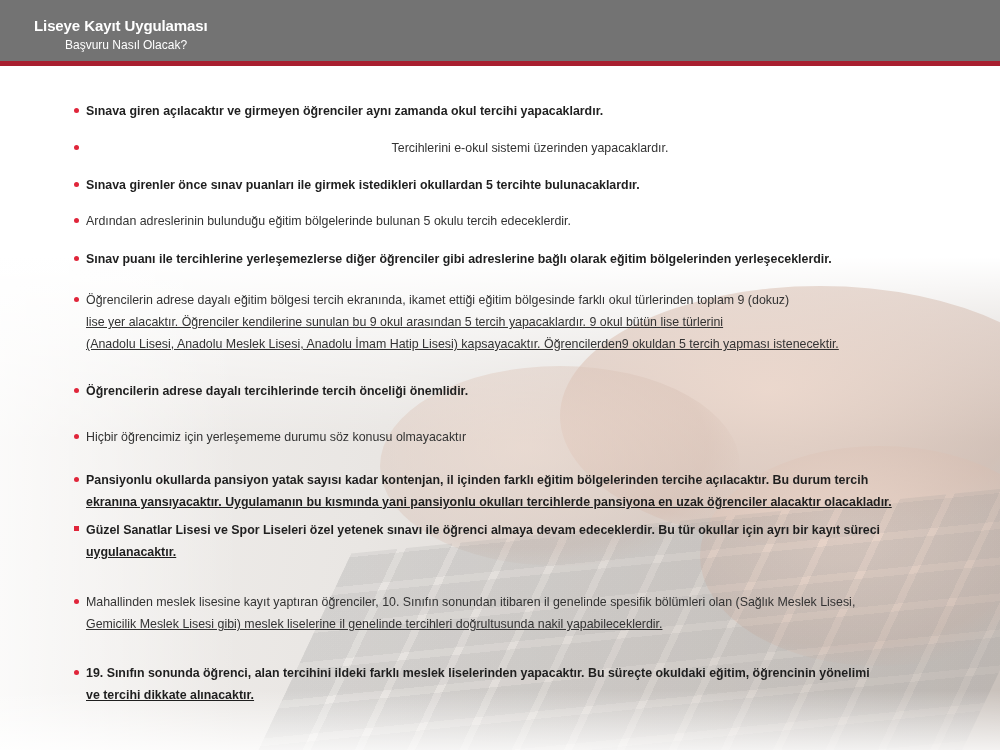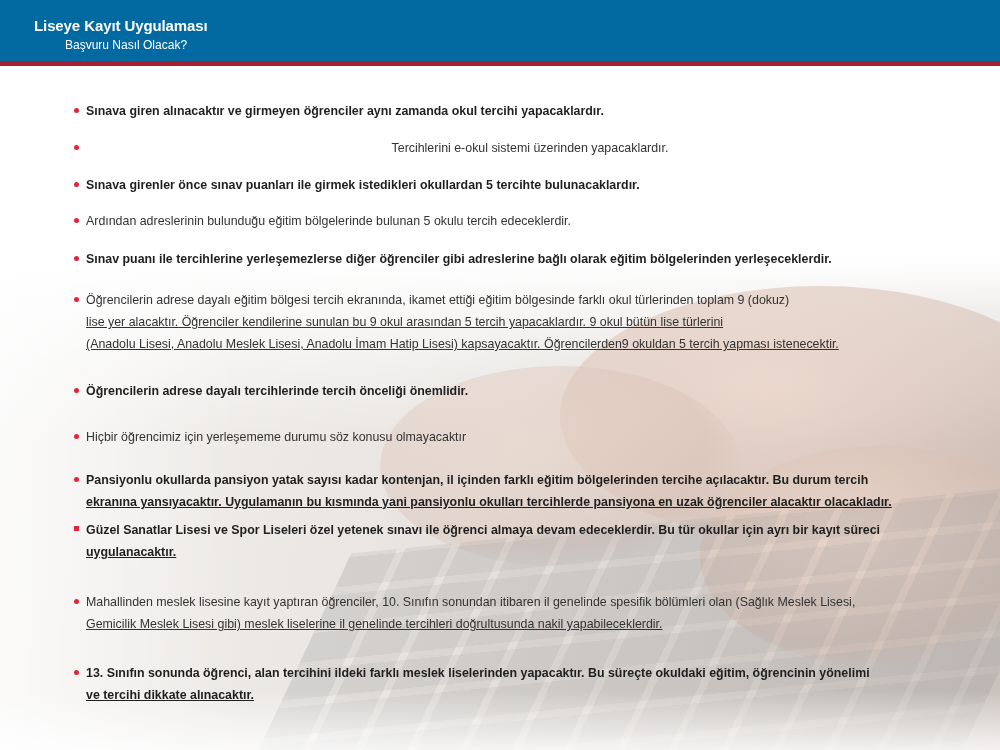--- a/index.html
+++ b/index.html
@@ -34,21 +34,21 @@
       position: absolute; left: 0; right: 0; bottom: 0; height: 60px;
       background: linear-gradient(180deg, rgba(255,255,255,0), rgba(255,255,255,0.8));
     }
     .bg .fade-left {
       position: absolute; left: 0; top: 0; bottom: 0; width: 240px;
       background: linear-gradient(90deg, rgba(255,255,255,0.7), rgba(255,255,255,0));
     }
 
     .header {
       position: absolute; left: 0; top: 0; width: 1000px; height: 66px;
-      background: #0369a1; z-index: 2;
+      background: #737373; z-index: 2;
     }
     .header::after {
       content: ""; position: absolute; left: 0; right: 0; bottom: 0; height: 5px;
       background: #a81f2f;
     }
     .header .title {
       position: absolute; left: 34px; top: 17px;
       font-size: 15px; font-weight: bold; color: #ffffff; letter-spacing: -0.1px;
     }
     .header .subtitle {
@@ -86,21 +86,21 @@
 <div class="header">
   <div class="title">Liseye Kayıt Uygulaması</div>
   <div class="subtitle">Başvuru Nasıl Olacak?</div>
 </div>
 
 <div class="content">
 
   <div class="item bold" style="top:100px;">
     <span class="bullet"></span>
     <span class="text">
-      <span class="line">Sınava giren alınacaktır ve girmeyen öğrenciler aynı zamanda okul tercihi yapacaklardır.</span>
+      <span class="line">Sınava giren açılacaktır ve girmeyen öğrenciler aynı zamanda okul tercihi yapacaklardır.</span>
     </span>
   </div>
 
   <div class="item" style="top:137px;text-align:center;">
     <span class="bullet"></span>
     <span class="text">
       <span class="line">Tercihlerini e-okul sistemi üzerinden yapacaklardır.</span>
     </span>
   </div>
 
@@ -168,18 +168,18 @@
     <span class="bullet"></span>
     <span class="text">
       <span class="line">Mahallinden meslek lisesine kayıt yaptıran öğrenciler, 10. Sınıfın sonundan itibaren il genelinde spesifik bölümleri olan (Sağlık Meslek Lisesi,</span>
       <span class="line">Gemicilik Meslek Lisesi gibi) meslek liselerine il genelinde tercihleri doğrultusunda nakil yapabileceklerdir.</span>
     </span>
   </div>
 
   <div class="item bold" style="top:662px;">
     <span class="bullet"></span>
     <span class="text">
-      <span class="line">13. Sınıfın sonunda öğrenci, alan tercihini ildeki farklı meslek liselerinden yapacaktır. Bu süreçte okuldaki eğitim, öğrencinin yönelimi</span>
+      <span class="line">19. Sınıfın sonunda öğrenci, alan tercihini ildeki farklı meslek liselerinden yapacaktır. Bu süreçte okuldaki eğitim, öğrencinin yönelimi</span>
       <span class="line">ve tercihi dikkate alınacaktır.</span>
     </span>
   </div>
 
 </div>
 
 </body></html>

